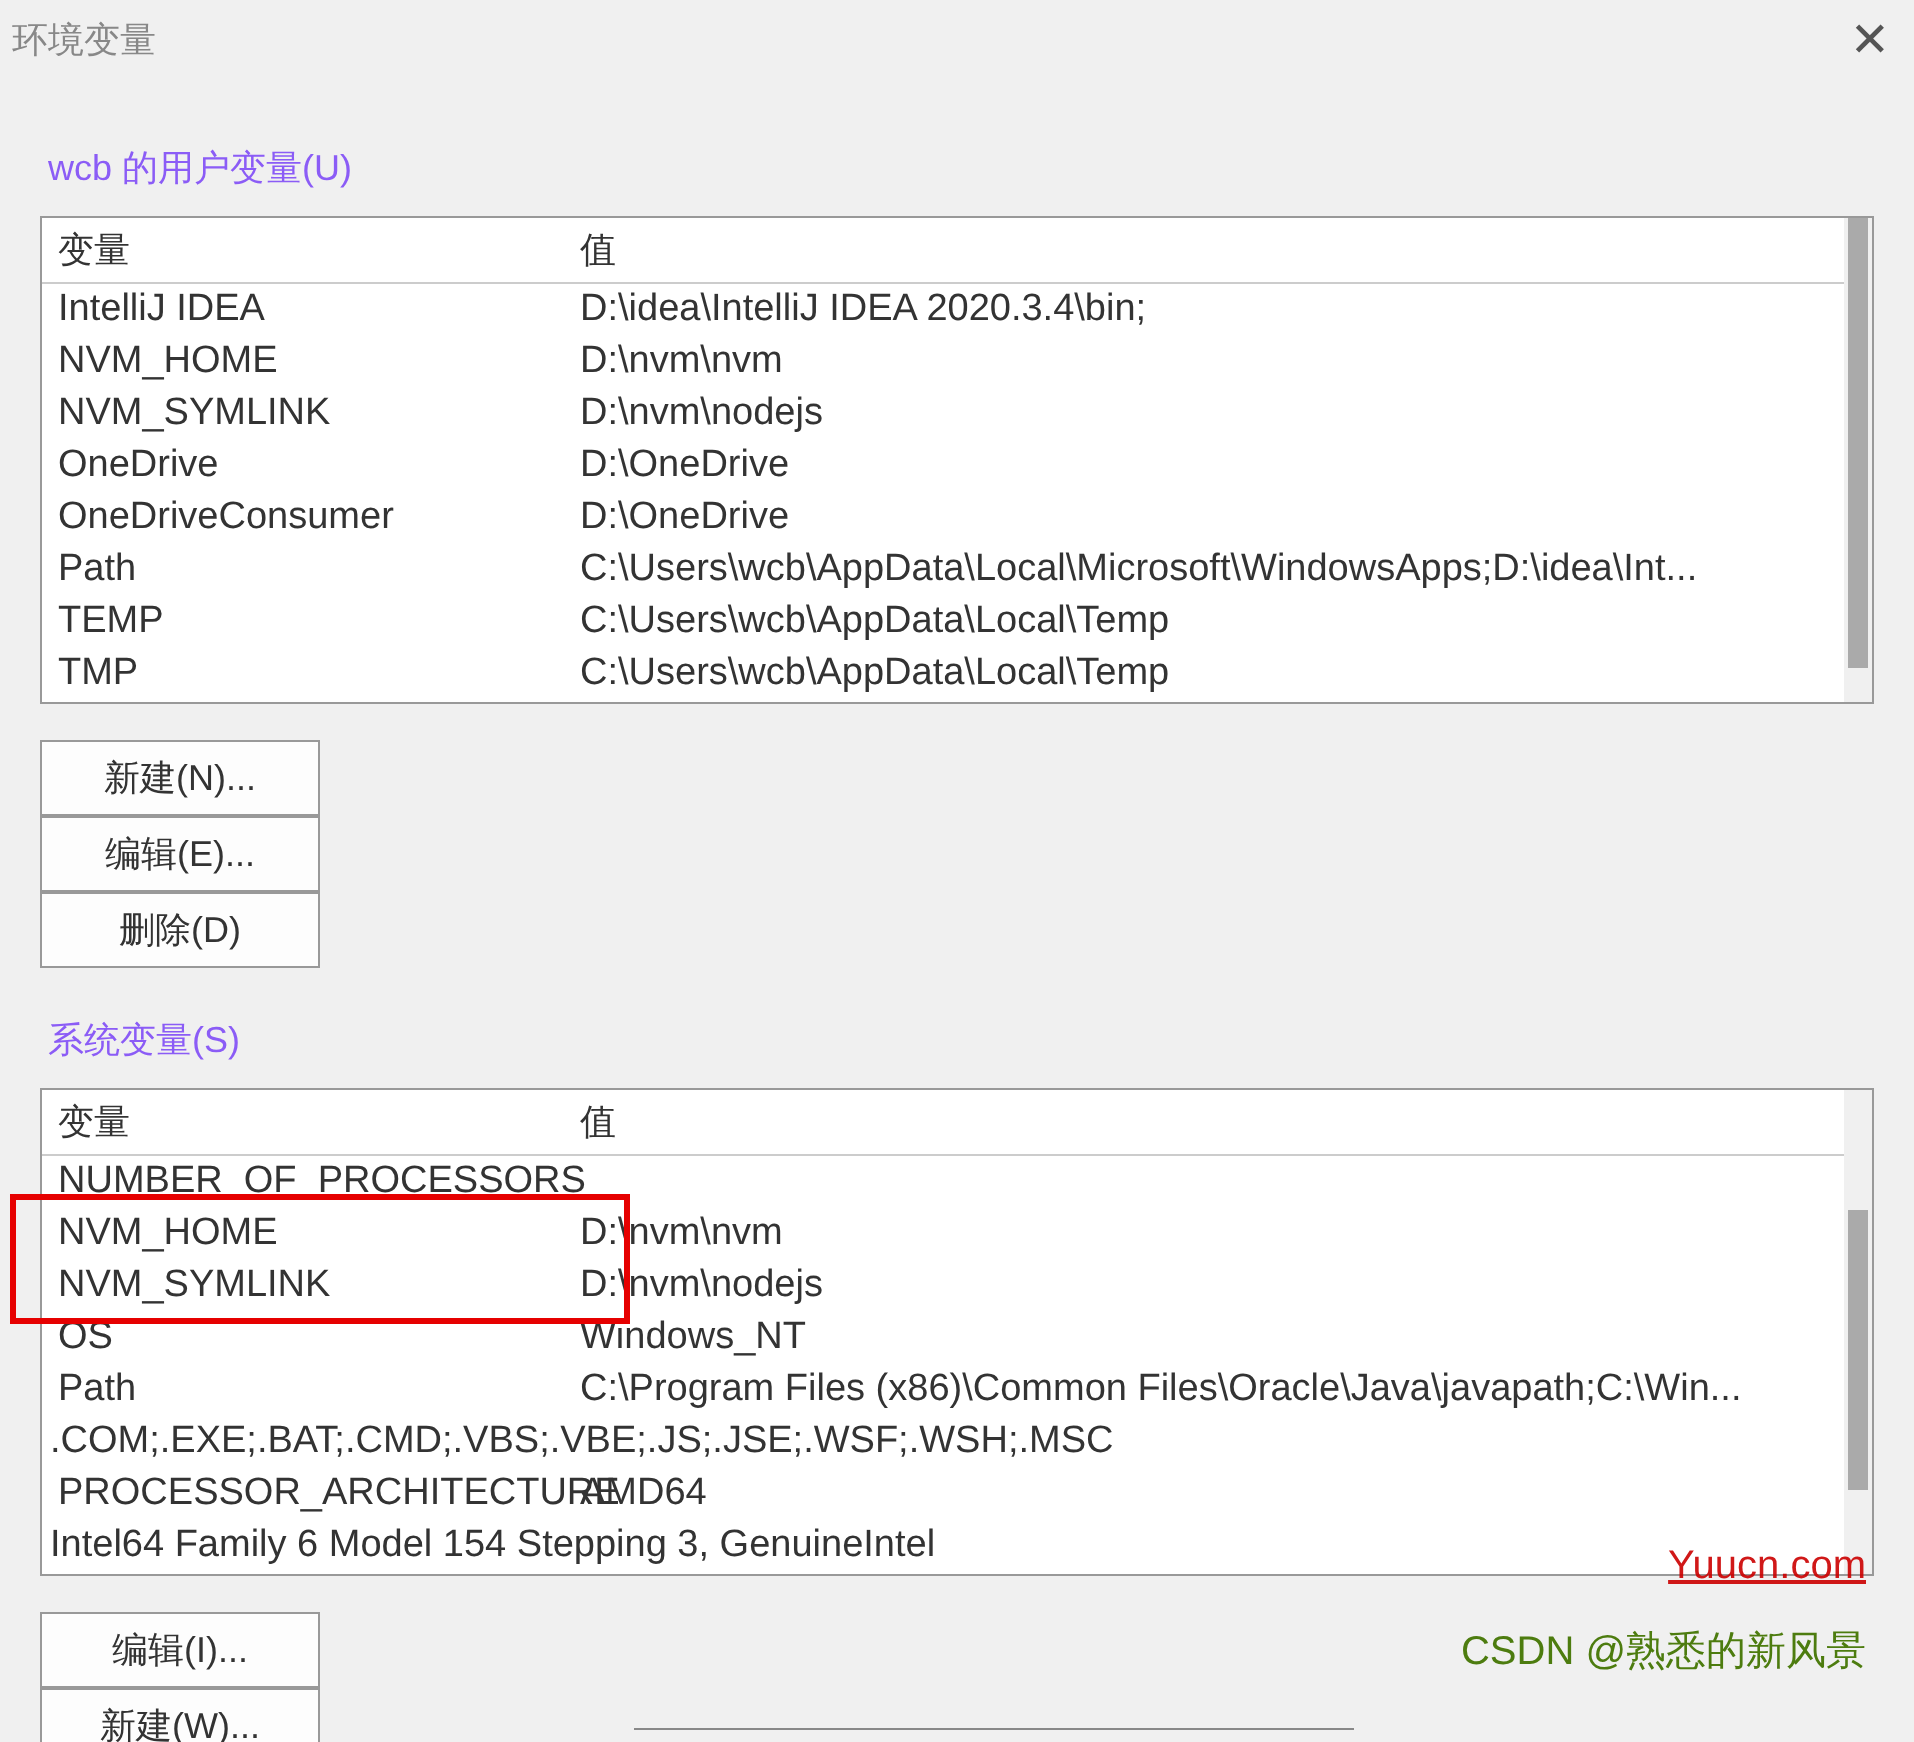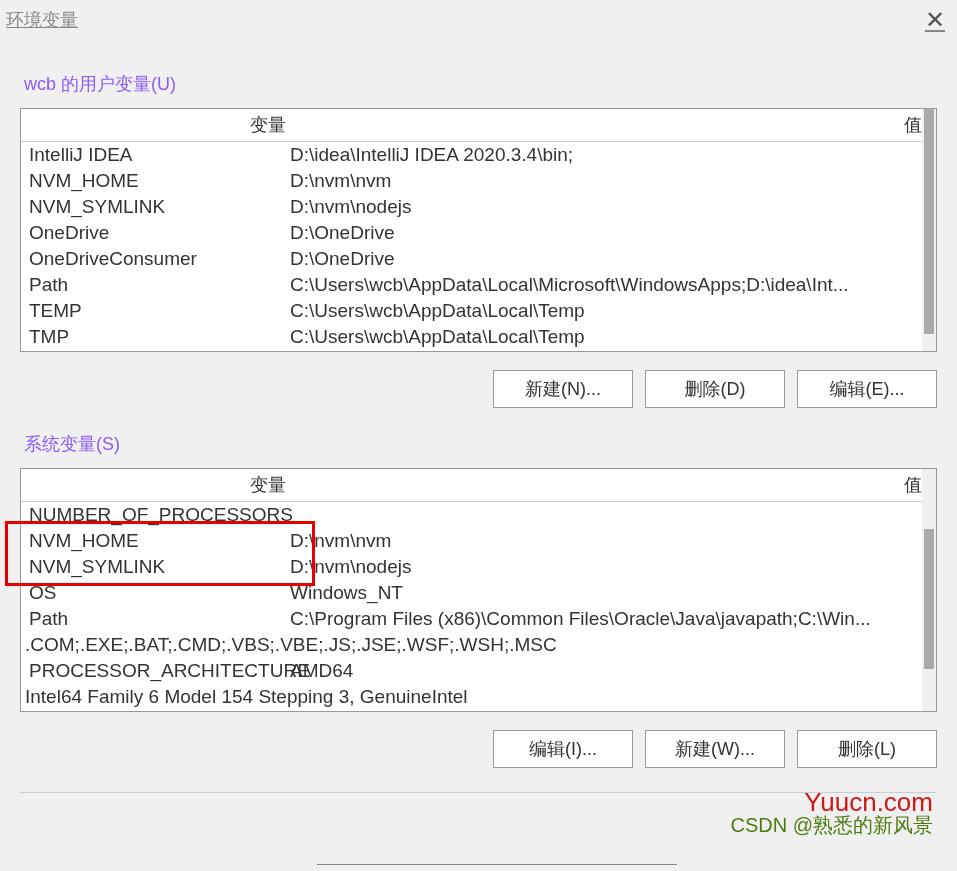--- a/index.html
+++ b/index.html
@@ -14,21 +14,20 @@
 }
 .titlebar {
   height: 40px;
   display: flex;
   align-items: center;
   justify-content: space-between;
   padding: 0 12px 0 6px;
   background: #f0f0f0;
   color: #888;
   font-size: 18px;
-  text-decoration: underline;
 }
 .titlebar .close-x {
   font-size: 24px;
   color: #555;
   font-weight: 300;
   cursor: pointer;
 }
 .content {
   padding: 8px 20px 20px 20px;
 }
@@ -47,21 +46,20 @@
 .list-content {
   flex: 1;
   overflow: hidden;
 }
 .list-header {
   display: flex;
   border-bottom: 1px solid #ccc;
   font-size: 18px;
   color: #333;
   padding: 4px 0;
-  text-align: right;
 }
 .col-var { width: 265px; padding-left: 8px; }
 .col-val { flex: 1; padding-left: 4px; white-space: nowrap; overflow: hidden; text-overflow: ellipsis; }
 .list-rows { }
 .list-row {
   display: flex;
   font-size: 19px;
   color: #333;
   padding: 2px 0;
 }
@@ -73,22 +71,22 @@
 .scrollbar-thumb {
   position: absolute;
   left: 2px;
   width: 10px;
   background: #aaa;
   border-radius: 0;
 }
 .btn-row {
   display: flex;
   justify-content: flex-end;
-  gap: 12px;
   margin-top: 18px;
+  flex-direction: column;
 }
 .btn {
   border: 1px solid #999;
   background: #fdfdfd;
   color: #333;
   font-size: 18px;
   padding: 6px 0;
   width: 140px;
   text-align: center;
   cursor: pointer;
@@ -99,26 +97,27 @@
   margin-top: 24px;
 }
 .red-box {
   position: absolute;
   border: 3px solid #e60000;
   pointer-events: none;
   z-index: 10;
 }
 .watermark1 {
   position: absolute;
-  bottom: 53px;
+  bottom: 76px;
   right: 24px;
   color: #c00;
-  font-size: 26px;
+  font-size: 20px;
   font-family: Arial;
   opacity: 0.9;
+  text-decoration: underline;
 }
 .watermark2 {
   position: absolute;
   bottom: 32px;
   right: 24px;
   color: #4d7c0f;
   font-size: 20px;
 }
 .bottom-line {
   position: absolute;
@@ -181,22 +180,22 @@
           </div>
         </div>
     </div>
     <div class="scrollbar">
       <div class="scrollbar-thumb" style="top:0;height:225px;"></div>
     </div>
   </div>
 
   <div class="btn-row">
     <div class="btn">新建(N)...</div>
+    <div class="btn">编辑(E)...</div>
     <div class="btn">删除(D)</div>
-    <div class="btn">编辑(E)...</div>
   </div>
 
   <div class="section-label">系统变量(S)</div>
 
   <div class="listbox" style="position:relative;">
     <div class="list-content">
       <div class="list-header">
         <div class="col-var">变量</div>
         <div class="col-val">值</div>
       </div>

